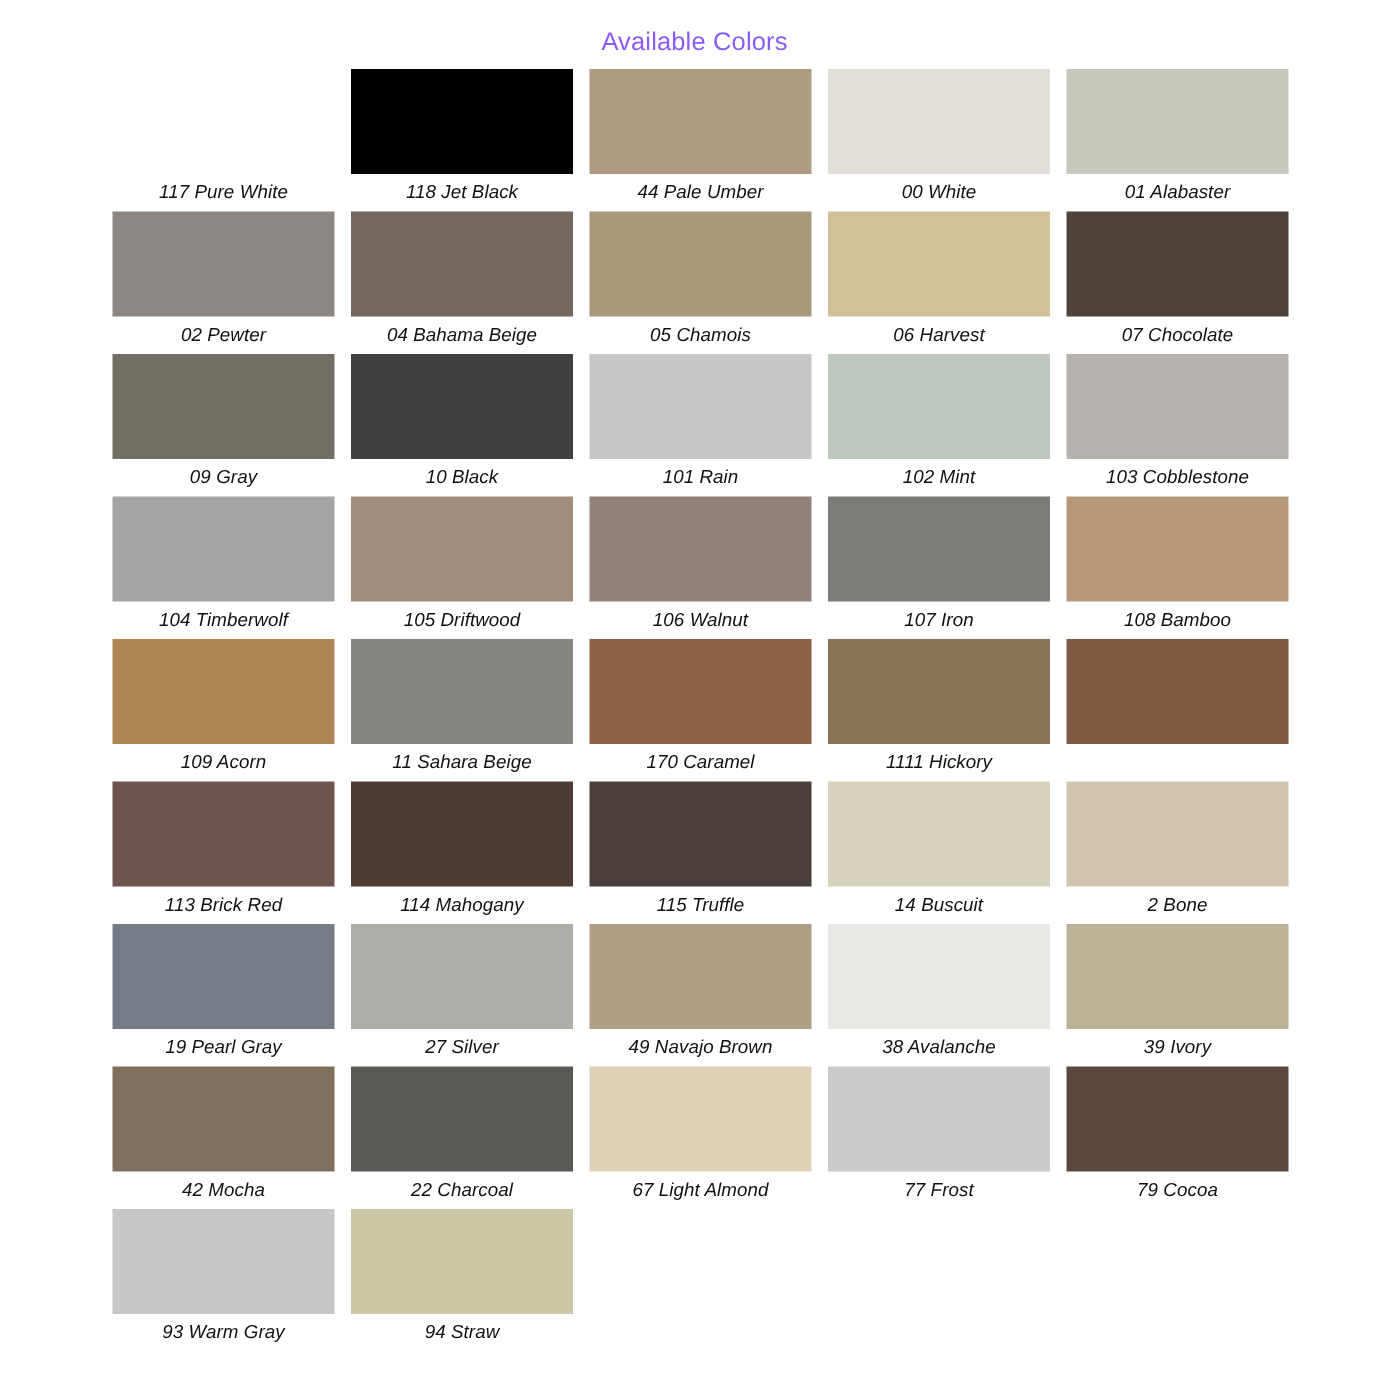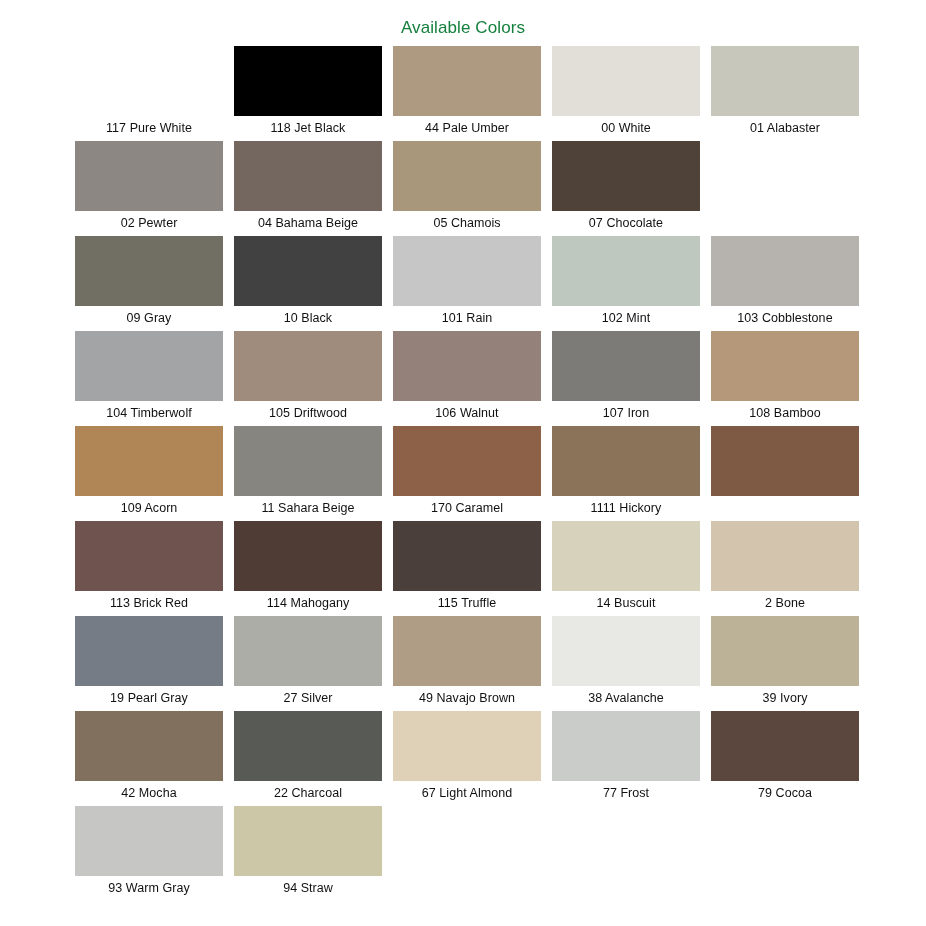--- a/index.html
+++ b/index.html
@@ -22,21 +22,21 @@
     background: #ffffff;
   }
   .page-title {
     position: absolute;
     top: 6px;
     left: 0;
     width: 926px;
     text-align: center;
     font-size: 17px;
     font-weight: 400;
-    color: #15803d;
+    color: #8b5cf6;
     letter-spacing: 0.1px;
     line-height: 22px;
   }
   .swatch-grid {
     position: absolute;
     top: 46px;
     left: 75px;
     width: 776px;
   }
   .swatch-row {
@@ -61,20 +61,21 @@
   }
   .swatch-label {
     height: 25px;
     line-height: 25px;
     text-align: center;
     font-size: 12.5px;
     font-weight: 400;
     color: #111111;
     white-space: nowrap;
     letter-spacing: 0.05px;
+    font-style: italic;
   }
 </style>
 </head>
 <body>
 
 <div id="page">
 
   <h1 class="page-title">Available Colors</h1>
 
   <div class="swatch-grid">
@@ -107,20 +108,24 @@
         </div>
         <div class="swatch-cell">
           <div class="swatch-chip" style="background-color: rgb(115, 103, 95);"></div>
           <div class="swatch-label">04 Bahama Beige</div>
         </div>
         <div class="swatch-cell">
           <div class="swatch-chip" style="background-color: rgb(168, 151, 122);"></div>
           <div class="swatch-label">05 Chamois</div>
         </div>
         <div class="swatch-cell">
+          <div class="swatch-chip" style="background-color: rgb(210, 193, 150);"></div>
+          <div class="swatch-label">06 Harvest</div>
+        </div>
+        <div class="swatch-cell">
           <div class="swatch-chip" style="background-color: rgb(78, 66, 57);"></div>
           <div class="swatch-label">07 Chocolate</div>
         </div>
       </div>
       <div class="swatch-row">
         <div class="swatch-cell">
           <div class="swatch-chip" style="background-color: rgb(113, 110, 100);"></div>
           <div class="swatch-label">09 Gray</div>
         </div>
         <div class="swatch-cell">

